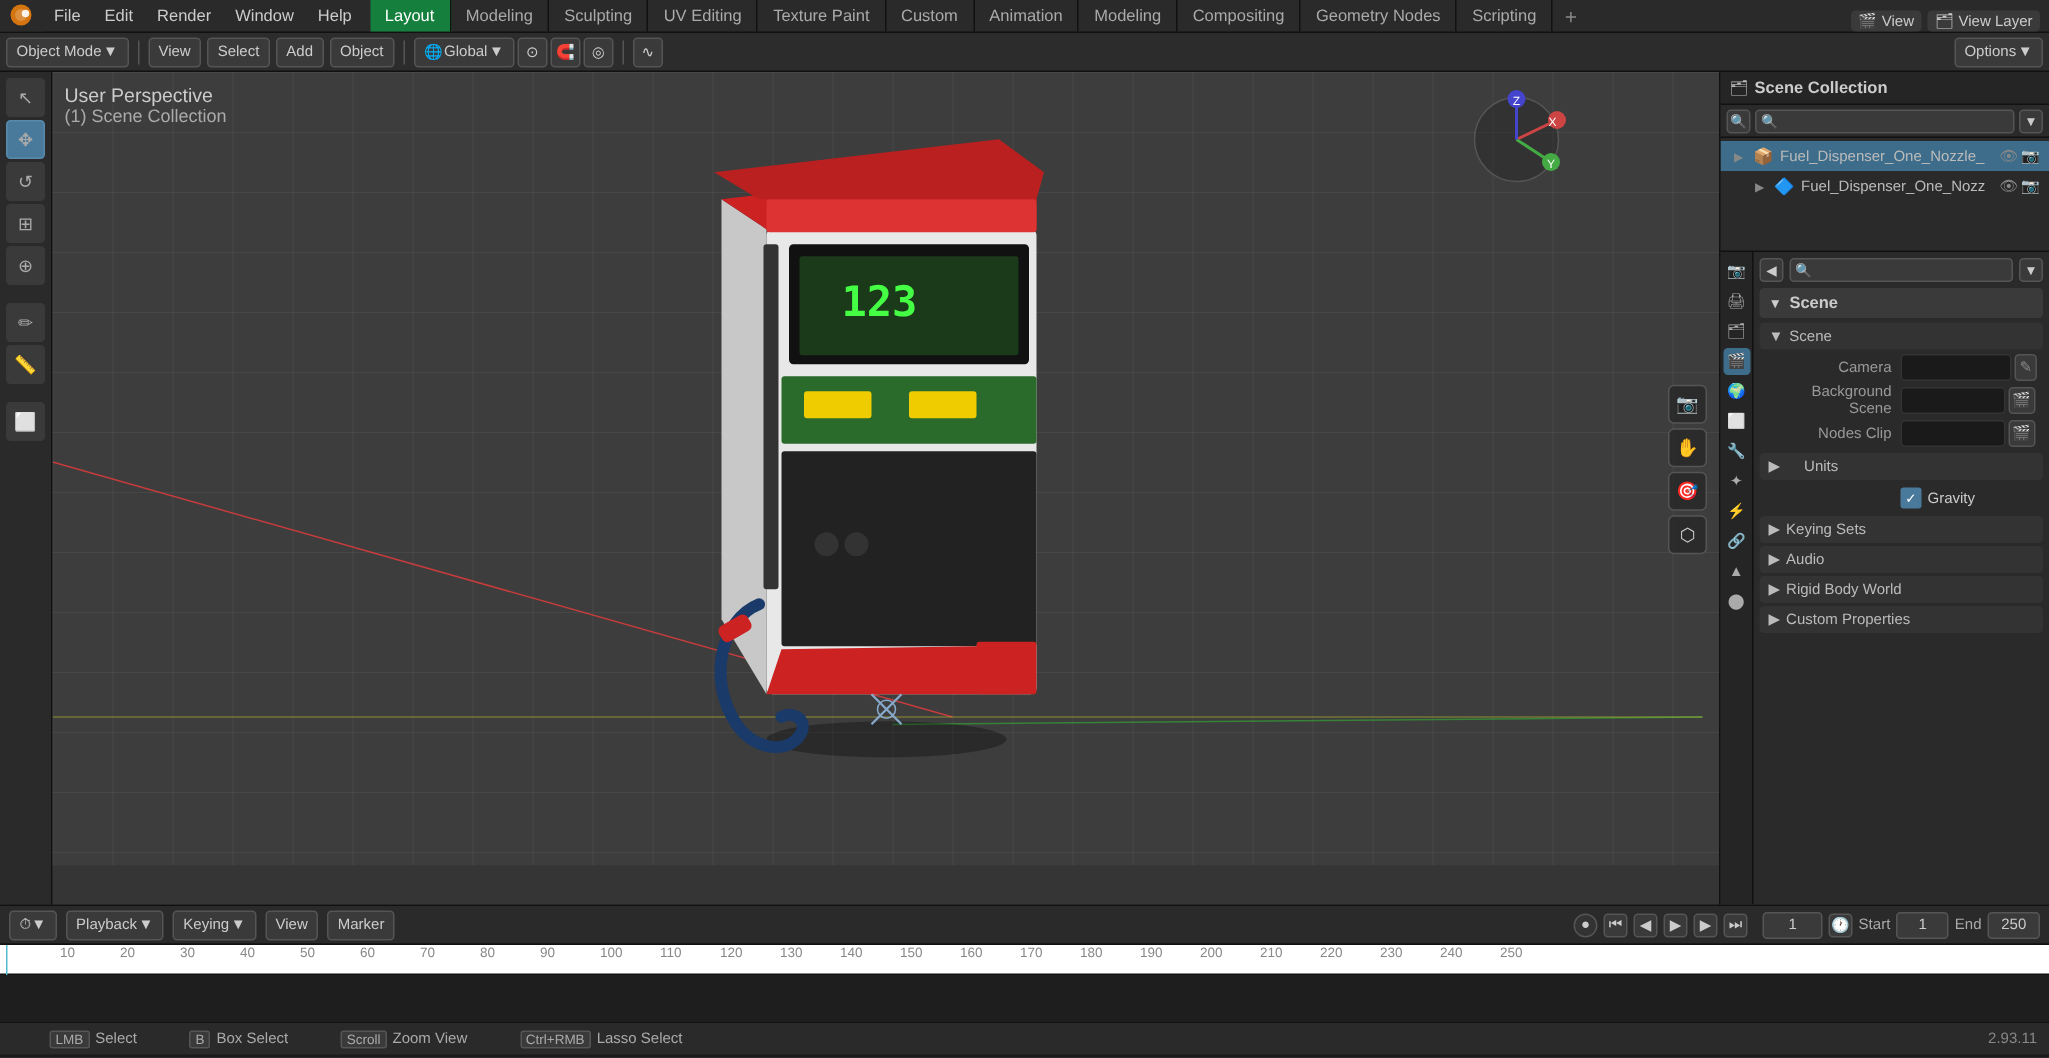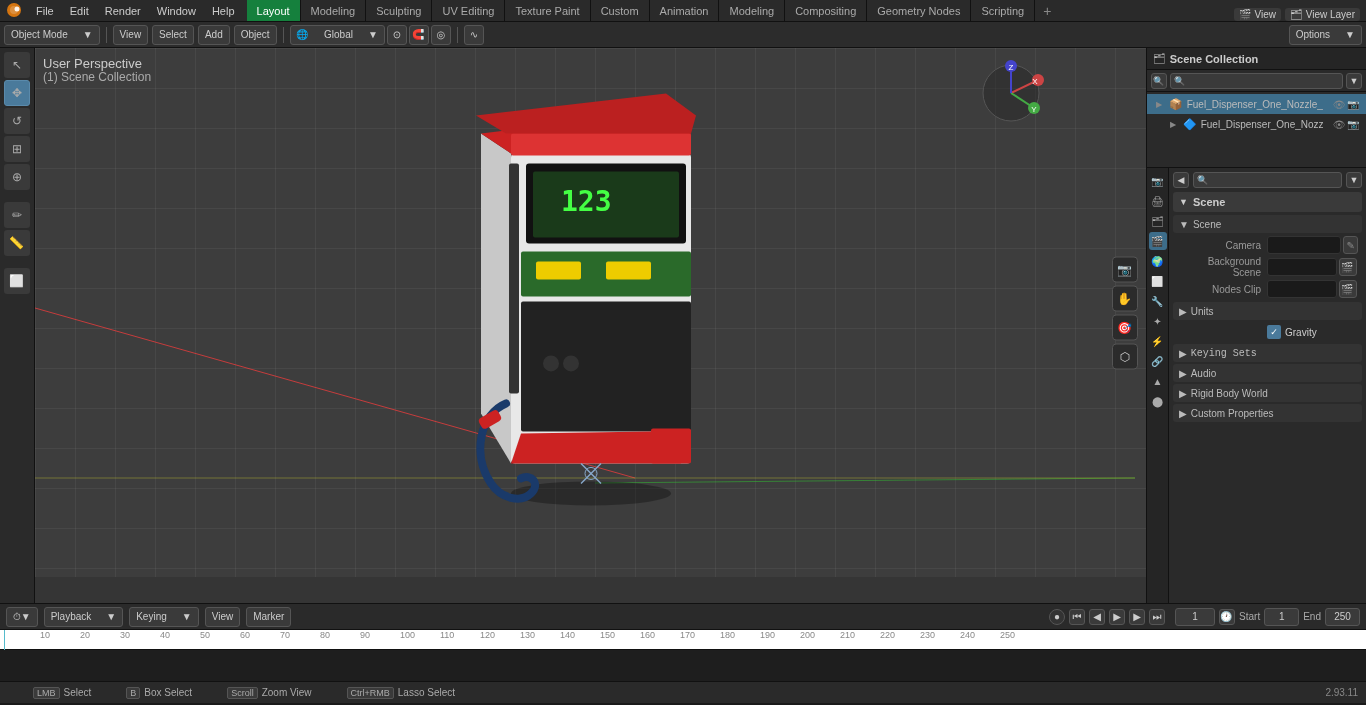--- a/index.html
+++ b/index.html
@@ -101,21 +101,21 @@
     .toolbar-btn {
       height: 20px;
       padding: 0 6px;
       background: #3a3a3a;
       border: 1px solid #555;
       border-radius: 3px;
       color: #ccc;
       font-size: 10px;
       display: flex;
       align-items: center;
-      gap: 15px;
+      gap: 1px;
       cursor: pointer;
     }
     .toolbar-separator {
       width: 1px;
       height: 16px;
       background: #555;
       margin: 0 2px;
     }
     .toolbar-group {
       display: flex;
@@ -782,32 +782,32 @@
 
           <div class="props-row">
             <div class="props-label">Nodes Clip</div>
             <div class="props-field-small" style="width:70px;background:#1a1a1a;border-color:#333;"></div>
             <div class="props-field-icon">🎬</div>
           </div>
         </div>
 
         <div class="props-subsection-header props-collapsible">
           <span>▶</span>
-          <span style="margin-left:4px;">Units</span>
+          <span style="margin-left:16px;">Units</span>
         </div>
 
         <div class="props-row">
           <div style="width:90px;flex-shrink:0;"></div>
           <div class="checkbox">✓</div>
           <div style="font-size:10px;color:#ccc;">Gravity</div>
         </div>
 
         <div class="props-subsection-header props-collapsible">
           <span>▶</span>
-          <span style="margin-left:4px;font-family:Liberation Mono, monospace;">Keying Sets</span>
+          <span style="margin-left:4px;">Keying Sets</span>
         </div>
 
         <div class="props-subsection-header props-collapsible">
           <span>▶</span>
           <span style="margin-left:4px;">Audio</span>
         </div>
 
         <div class="props-subsection-header props-collapsible">
           <span>▶</span>
           <span style="margin-left:4px;">Rigid Body World</span>

